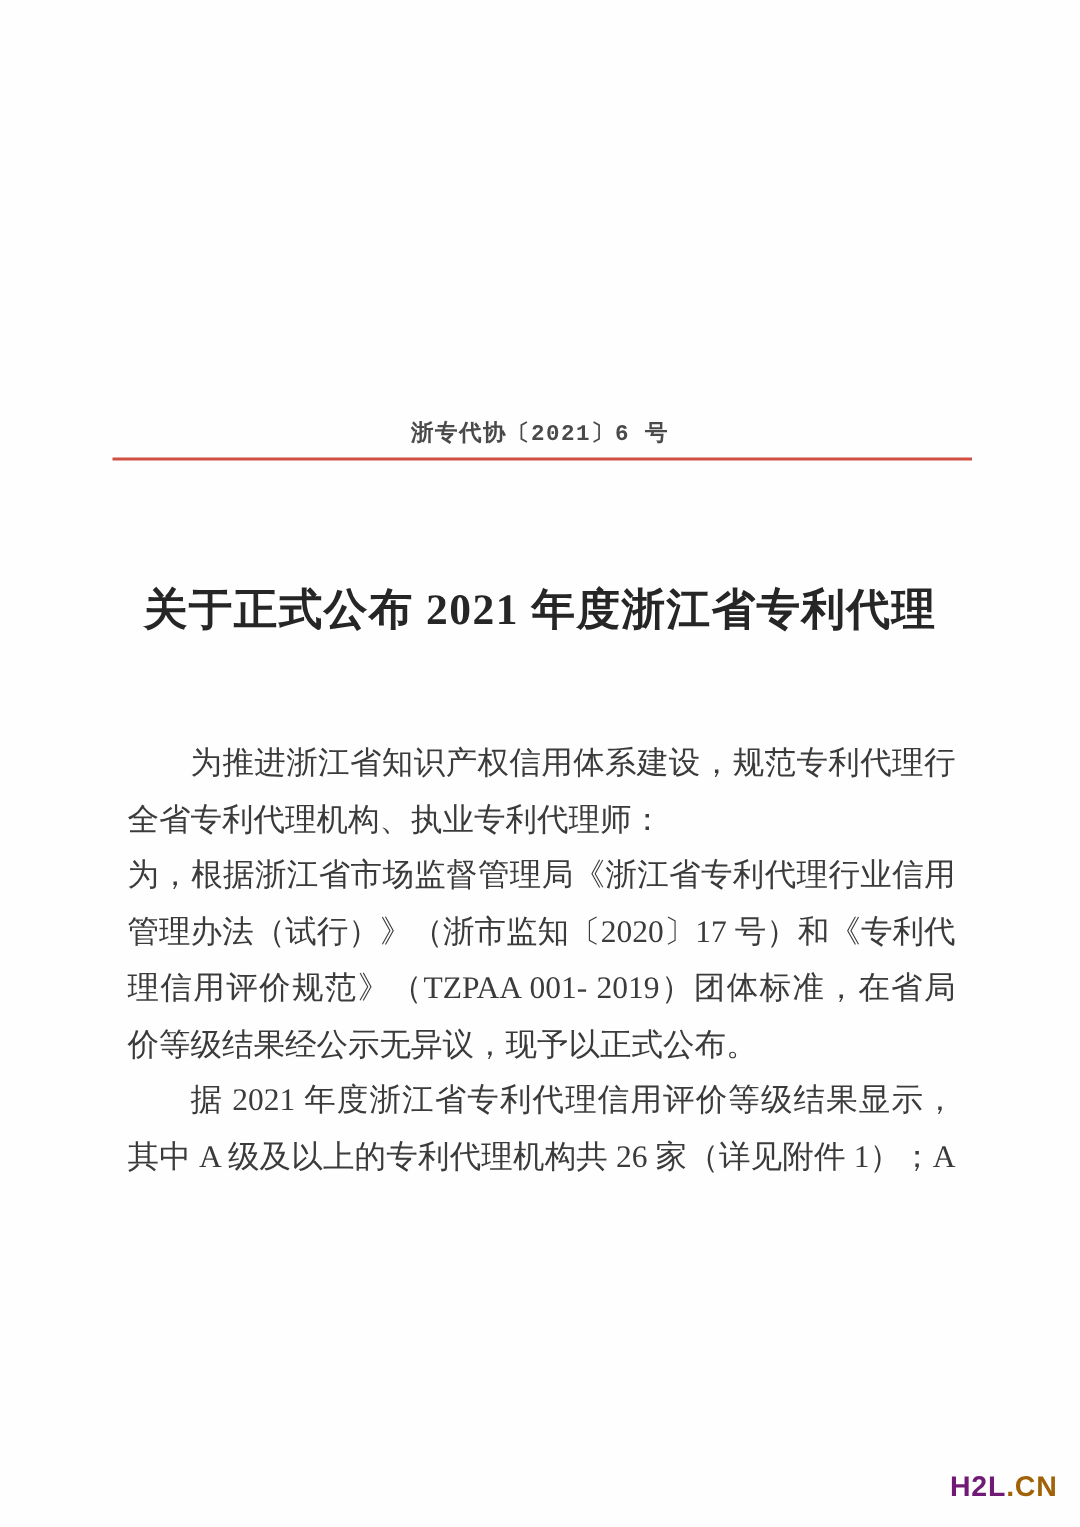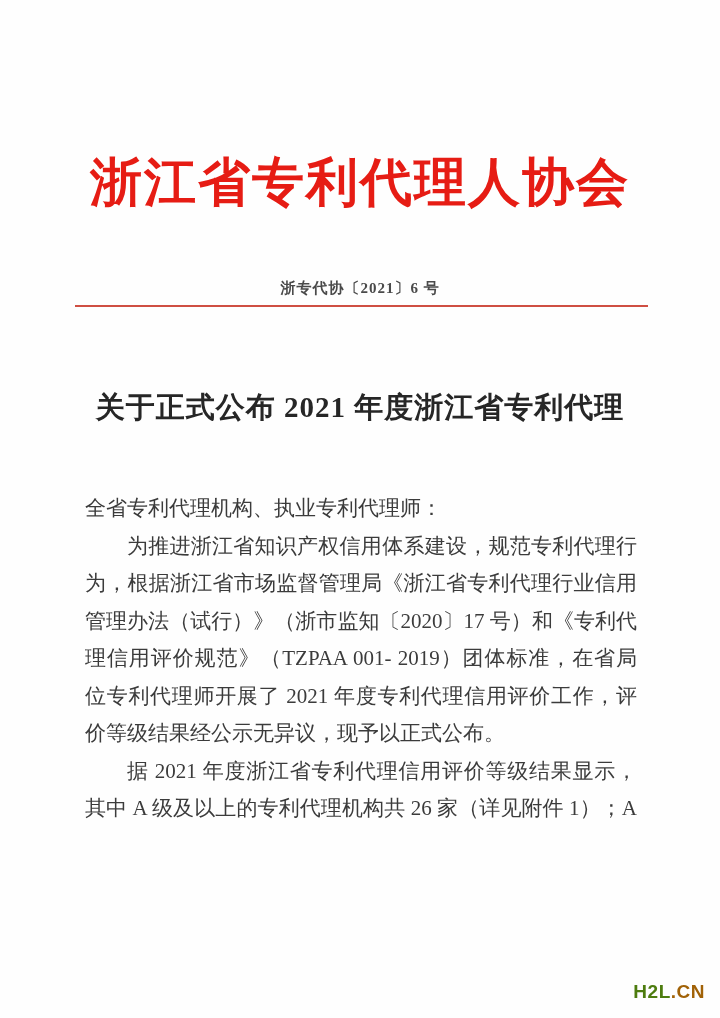--- a/index.html
+++ b/index.html
@@ -26,20 +26,21 @@
   .doc-number {
     position: absolute;
     top: 279px;
     left: 0;
     width: 100%;
     text-align: center;
     font-size: 15px;
     font-weight: 700;
     color: #4a4a4a;
     letter-spacing: 1px;
+    font-family: Liberation Mono, monospace;
   }
   .red-rule {
     position: absolute;
     top: 305px;
     left: 75px;
     width: 573px;
     height: 2px;
   }
   .notice-title {
     position: absolute;
@@ -81,39 +82,37 @@
     letter-spacing: 0.5px;
     white-space: nowrap;
   }
   .watermark .suffix { color: #3f3f3f; }
 </style>
 </head>
 <body>
 
 <div class="page">
 
-  <div class="org-title" style="color: rgb(230, 28, 20);">浙江省专利代理人协会</div>
 
   <div class="doc-number">浙专代协〔2021〕6 号</div>
 
   <div class="red-rule" style="background: rgb(207, 79, 67);"></div>
 
   <div class="notice-title">
     <div>关于正式公布 2021 年度浙江省专利代理</div>
   </div>
 
   <div class="document-body" style="color: rgb(59, 59, 59);">
+      <div class="body-line indent fill">为推进浙江省知识产权信用体系建设，规范专利代理行</div>
       <div class="body-line">全省专利代理机构、执业专利代理师：</div>
-      <div class="body-line indent fill">为推进浙江省知识产权信用体系建设，规范专利代理行</div>
       <div class="body-line fill">为，根据浙江省市场监督管理局《浙江省专利代理行业信用</div>
       <div class="body-line fill">管理办法（试行）》（浙市监知〔2020〕17 号）和《专利代</div>
       <div class="body-line fill">理信用评价规范》（TZPAA 001- 2019）团体标准，在省局</div>
-      <div class="body-line fill">位专利代理师开展了 2021 年度专利代理信用评价工作，评</div>
       <div class="body-line">价等级结果经公示无异议，现予以正式公布。</div>
       <div class="body-line indent fill">据 2021 年度浙江省专利代理信用评价等级结果显示，</div>
       <div class="body-line fill">其中 A 级及以上的专利代理机构共 26 家（详见附件 1）；A</div>
     </div>
 
   <div class="watermark">
-    <span class="brand" style="color: #4d7c0f;">H2L</span><span class="suffix" style="color: #a16207;">.CN</span>
+    <span class="brand" style="color: #701a75;">H2L</span><span class="suffix" style="color: #a16207;">.CN</span>
   </div>
 
 </div>
 
 </body></html>

